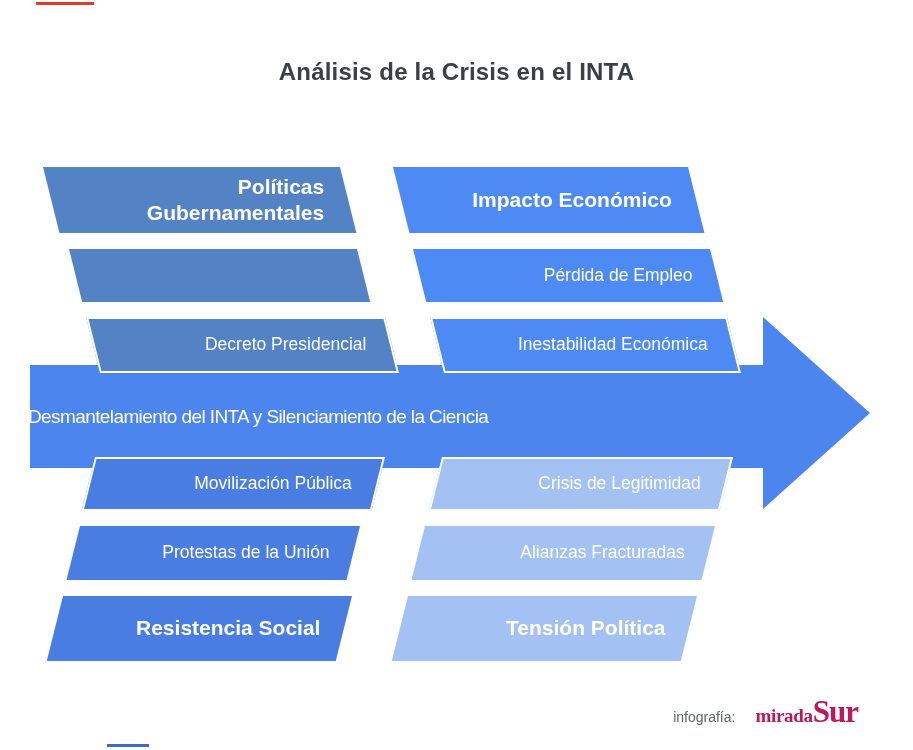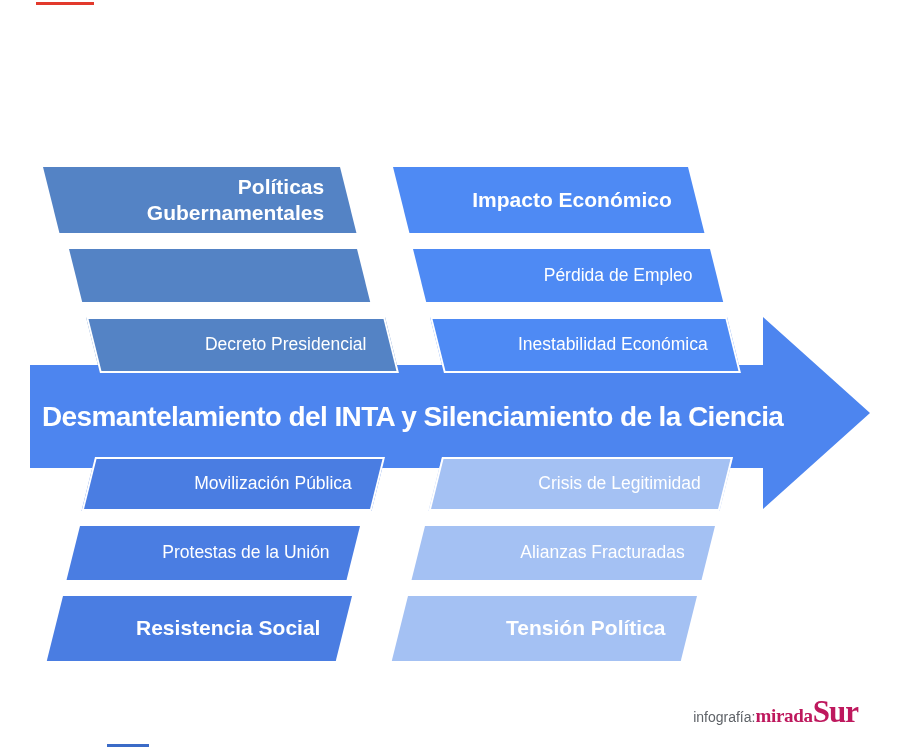--- a/index.html
+++ b/index.html
@@ -12,23 +12,23 @@
   .accent-bottom{left:107px;top:744px;width:42px;height:3px;background:#3b6bc7;}
 
   .title{
     position:absolute;left:0;top:58px;width:913px;margin:0;
     text-align:center;font-size:24px;font-weight:bold;color:#3c4043;letter-spacing:0.2px;
   }
 
   .arrow-svg{position:absolute;left:28px;top:317px;z-index:1;}
 
   .arrow-label{
-    position:absolute;left:42px;top:365px;height:103px;width:828px;z-index:2;
+    position:absolute;left:28px;top:365px;height:103px;width:828px;z-index:2;
     display:flex;align-items:center;
-    font-size:28px;font-weight:bold;color:#ffffff;white-space:nowrap;letter-spacing:-0.6px;
+    font-size:19px;font-weight:normal;color:#ffffff;white-space:nowrap;letter-spacing:-0.6px;
   }
 
   .bar{
     position:absolute;z-index:3;box-sizing:border-box;
     display:flex;align-items:center;justify-content:flex-end;
     padding-right:24px;color:#ffffff;transform-origin:0 0;
   }
   .bar.top{transform:skewX(14deg);}
   .bar.bottom{transform:skewX(-14deg);}
   .bar.top .bar-text{transform:skewX(-14deg);}
@@ -50,34 +50,35 @@
   .tr2{left:413px;top:249px;width:297px;height:53px;}
   .tr3{left:430px;top:317px;width:297px;height:56px;}
   .bl1{left:95px; top:457px;width:290px;height:54px;}
   .bl2{left:80px; top:526px;width:280px;height:54px;}
   .bl3{left:63px; top:596px;width:289px;height:65px;}
   .br1{left:442px;top:457px;width:291px;height:54px;}
   .br2{left:425px;top:526px;width:290px;height:54px;}
   .br3{left:408px;top:596px;width:289px;height:65px;}
 
   .footer{
-    position:absolute;right:55px;top:694px;display:flex;align-items:baseline;gap:0;
+    position:absolute;right:55px;top:694px;display:flex;align-items:baseline;gap:20px;
   }
   .credit{font-size:14px;color:#5f6368;}
   .brand{font-family:"Liberation Serif", serif;color:#be185d;font-weight:bold;white-space:nowrap;}
   .brand-a{font-size:19px;letter-spacing:-0.3px;}
   .brand-b{font-size:31px;letter-spacing:-1px;}
 </style>
 </head>
 <body>
 
 <div class="page">
 
   <div class="accent accent-top"></div>
 
+  <h1 class="title">Análisis de la Crisis en el INTA</h1>
 
   <svg class="arrow-svg" width="842" height="193" viewBox="0 0 842 193">
     <polygon points="2,48 735,48 735,0 842,96 735,192 735,151 2,151" fill="#4d85ef"></polygon>
   </svg>
 
   <div class="arrow-label">Desmantelamiento del INTA y Silenciamiento de la Ciencia</div>
 
   <div class="bar top hdr grp-pol tl1">
     <span class="bar-text">Políticas Gubernamentales</span>
   </div>

